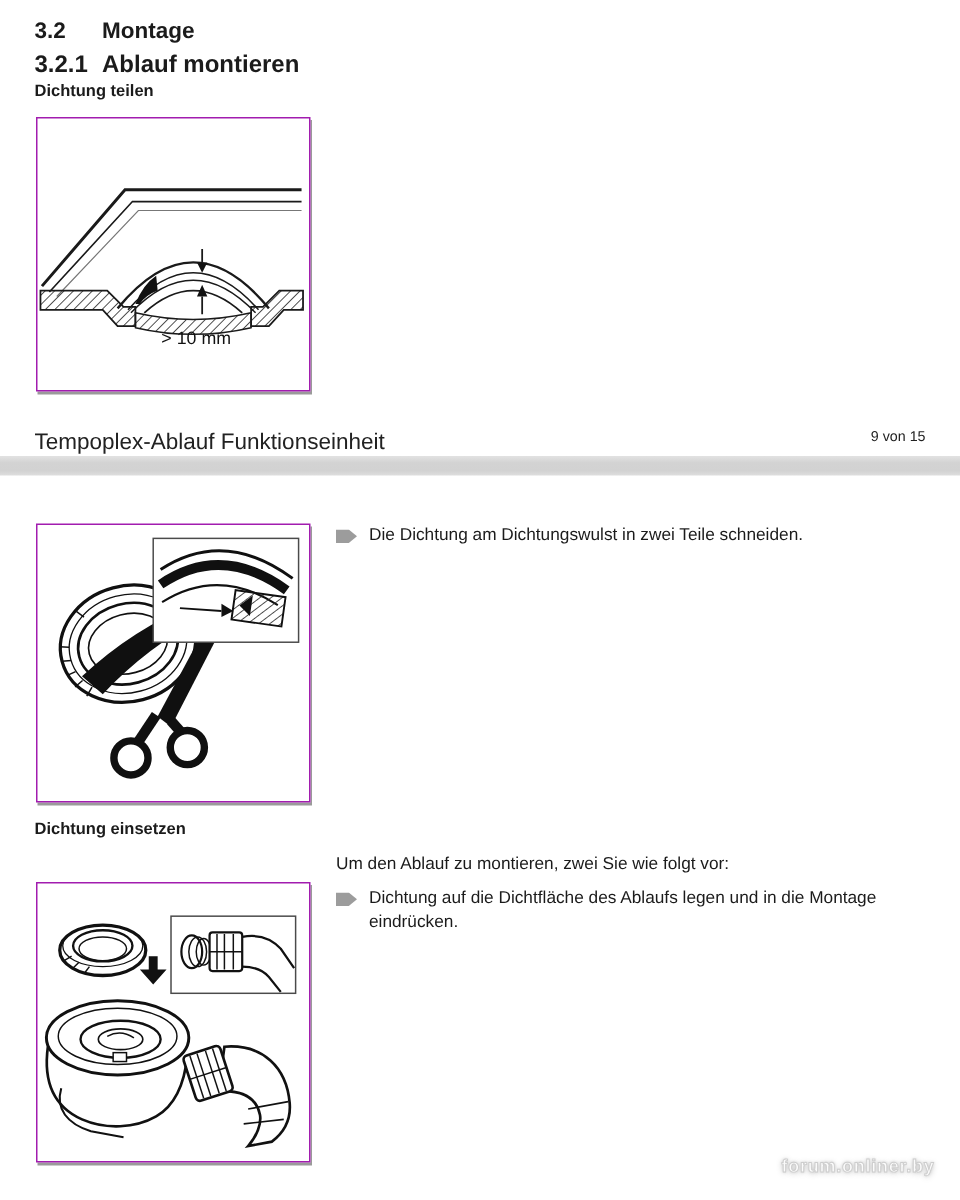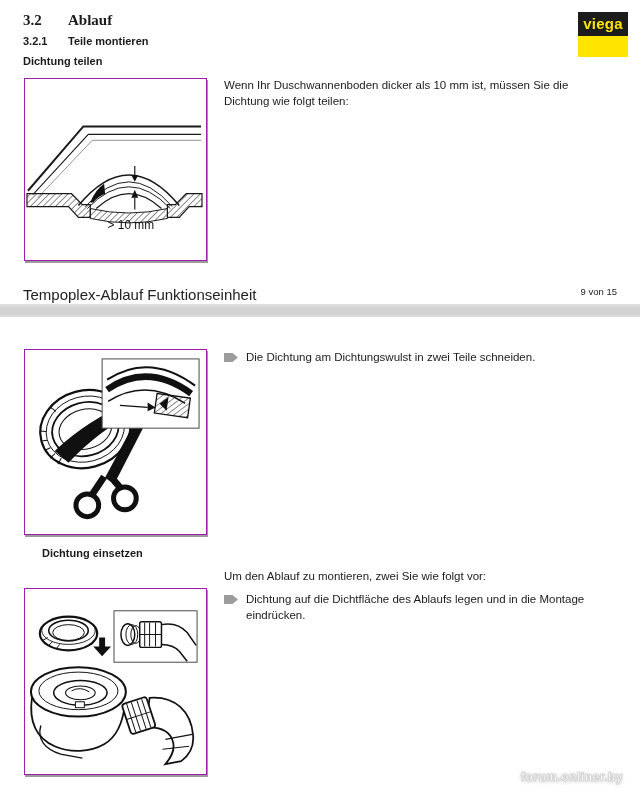--- a/index.html
+++ b/index.html
@@ -2,25 +2,25 @@
 <html><head>
 <meta charset="utf-8">
 <style>
   html,body{margin:0;padding:0;background:#fff;}
   .canvas{
     position:relative;width:640px;height:800px;background:#ffffff;
     font-family:"Liberation Sans",sans-serif;color:#1b1b1b;overflow:hidden;
   }
   .hrow{position:absolute;left:23px;display:flex;font-weight:bold;}
   .hrow .hnum{width:45px;}
-  .h1{top:12px;font-size:15px;font-family:Liberation Serif, serif;}
-  .h2{top:35px;font-size:11px;}
+  .h1{top:12px;font-size:15px;}
+  .h2{top:35px;font-size:16px;}
   .h3{position:absolute;left:23px;font-size:11px;font-weight:bold;}
   .h3a{top:55px;}
-  .h3b{top:547px;margin-left:19px;}
+  .h3b{top:547px;}
   .body{position:absolute;font-size:11.5px;line-height:15.5px;margin:0;}
   .para1{left:224px;top:78px;width:372px;}
   .para2{left:224px;top:569px;width:400px;}
   .bullet{position:absolute;display:flex;gap:8px;font-size:11.5px;line-height:15.5px;}
   .bullet .bullet-icon svg{display:block;margin-top:3px;}
   .bullet1{left:224px;top:350px;width:400px;}
   .bullet2{left:224px;top:592px;width:378px;}
   .footer-left{position:absolute;left:23px;top:286px;font-size:15px;color:#222;}
   .footer-right{position:absolute;right:23px;top:286px;font-size:9.5px;color:#222;}
   .page-separator{
@@ -44,32 +44,28 @@
     text-shadow:0 0 2px #c6c6c6,0 1px 4px #bdbdbd;
   }
 </style>
 </head>
 <body>
 
 <div class="canvas">
 
   <div class="hrow h1">
     <span class="hnum">3.2</span>
-    <span>Ablauf</span>
+    <span>Montage</span>
   </div>
   <div class="hrow h2">
     <span class="hnum">3.2.1</span>
-    <span>Teile montieren</span>
+    <span>Ablauf montieren</span>
   </div>
   <div class="h3 h3a">Dichtung teilen</div>
 
-  <div class="logo">
-    <div class="logo-black">viega</div>
-    <div class="logo-yellow"></div>
-  </div>
 
   <figure class="fig fig1">
     <svg width="179" height="179" viewBox="0 0 181 181" fill="none" stroke="#1a1a1a">
       <defs>
         <pattern id="hatch1" width="4.5" height="4.5" patternUnits="userSpaceOnUse" patternTransform="rotate(45)">
           <line x1="0" y1="0" x2="0" y2="4.5" stroke="#2a2a2a" stroke-width="1.1"></line>
         </pattern>
       </defs>
 
       <path d="M3,113 L59,48 L178,48" stroke-width="2"></path>
@@ -87,21 +83,20 @@
       <path d="M66,125 Q71,112 80,106 L81,116 Q73,119 69,125 Z" fill="#111" stroke="none"></path>
 
       <line x1="111" y1="88" x2="111" y2="97" stroke-width="1.2"></line>
       <polygon points="107.5,97 114.5,97 111,104" fill="#111" stroke="none"></polygon>
       <line x1="111" y1="132" x2="111" y2="120" stroke-width="1.2"></line>
       <polygon points="107.5,120 114.5,120 111,112" fill="#111" stroke="none"></polygon>
       <text x="107" y="152" text-anchor="middle" font-size="12" fill="#111" stroke="none">&gt; 10 mm</text>
     </svg>
   </figure>
 
-  <p class="body para1">Wenn Ihr Duschwannenboden dicker als 10 mm ist, müssen Sie die Dichtung wie folgt teilen:</p>
 
   <div class="footer-left">Tempoplex-Ablauf Funktionseinheit</div>
   <div class="footer-right">9 von 15</div>
 
   <div class="page-separator"></div>
 
   <figure class="fig fig2">
     <svg width="179" height="182" viewBox="0 0 181 184" fill="none" stroke="#101010">
       <defs>
         <pattern id="hatch2" width="4.5" height="4.5" patternUnits="userSpaceOnUse" patternTransform="rotate(45)">

